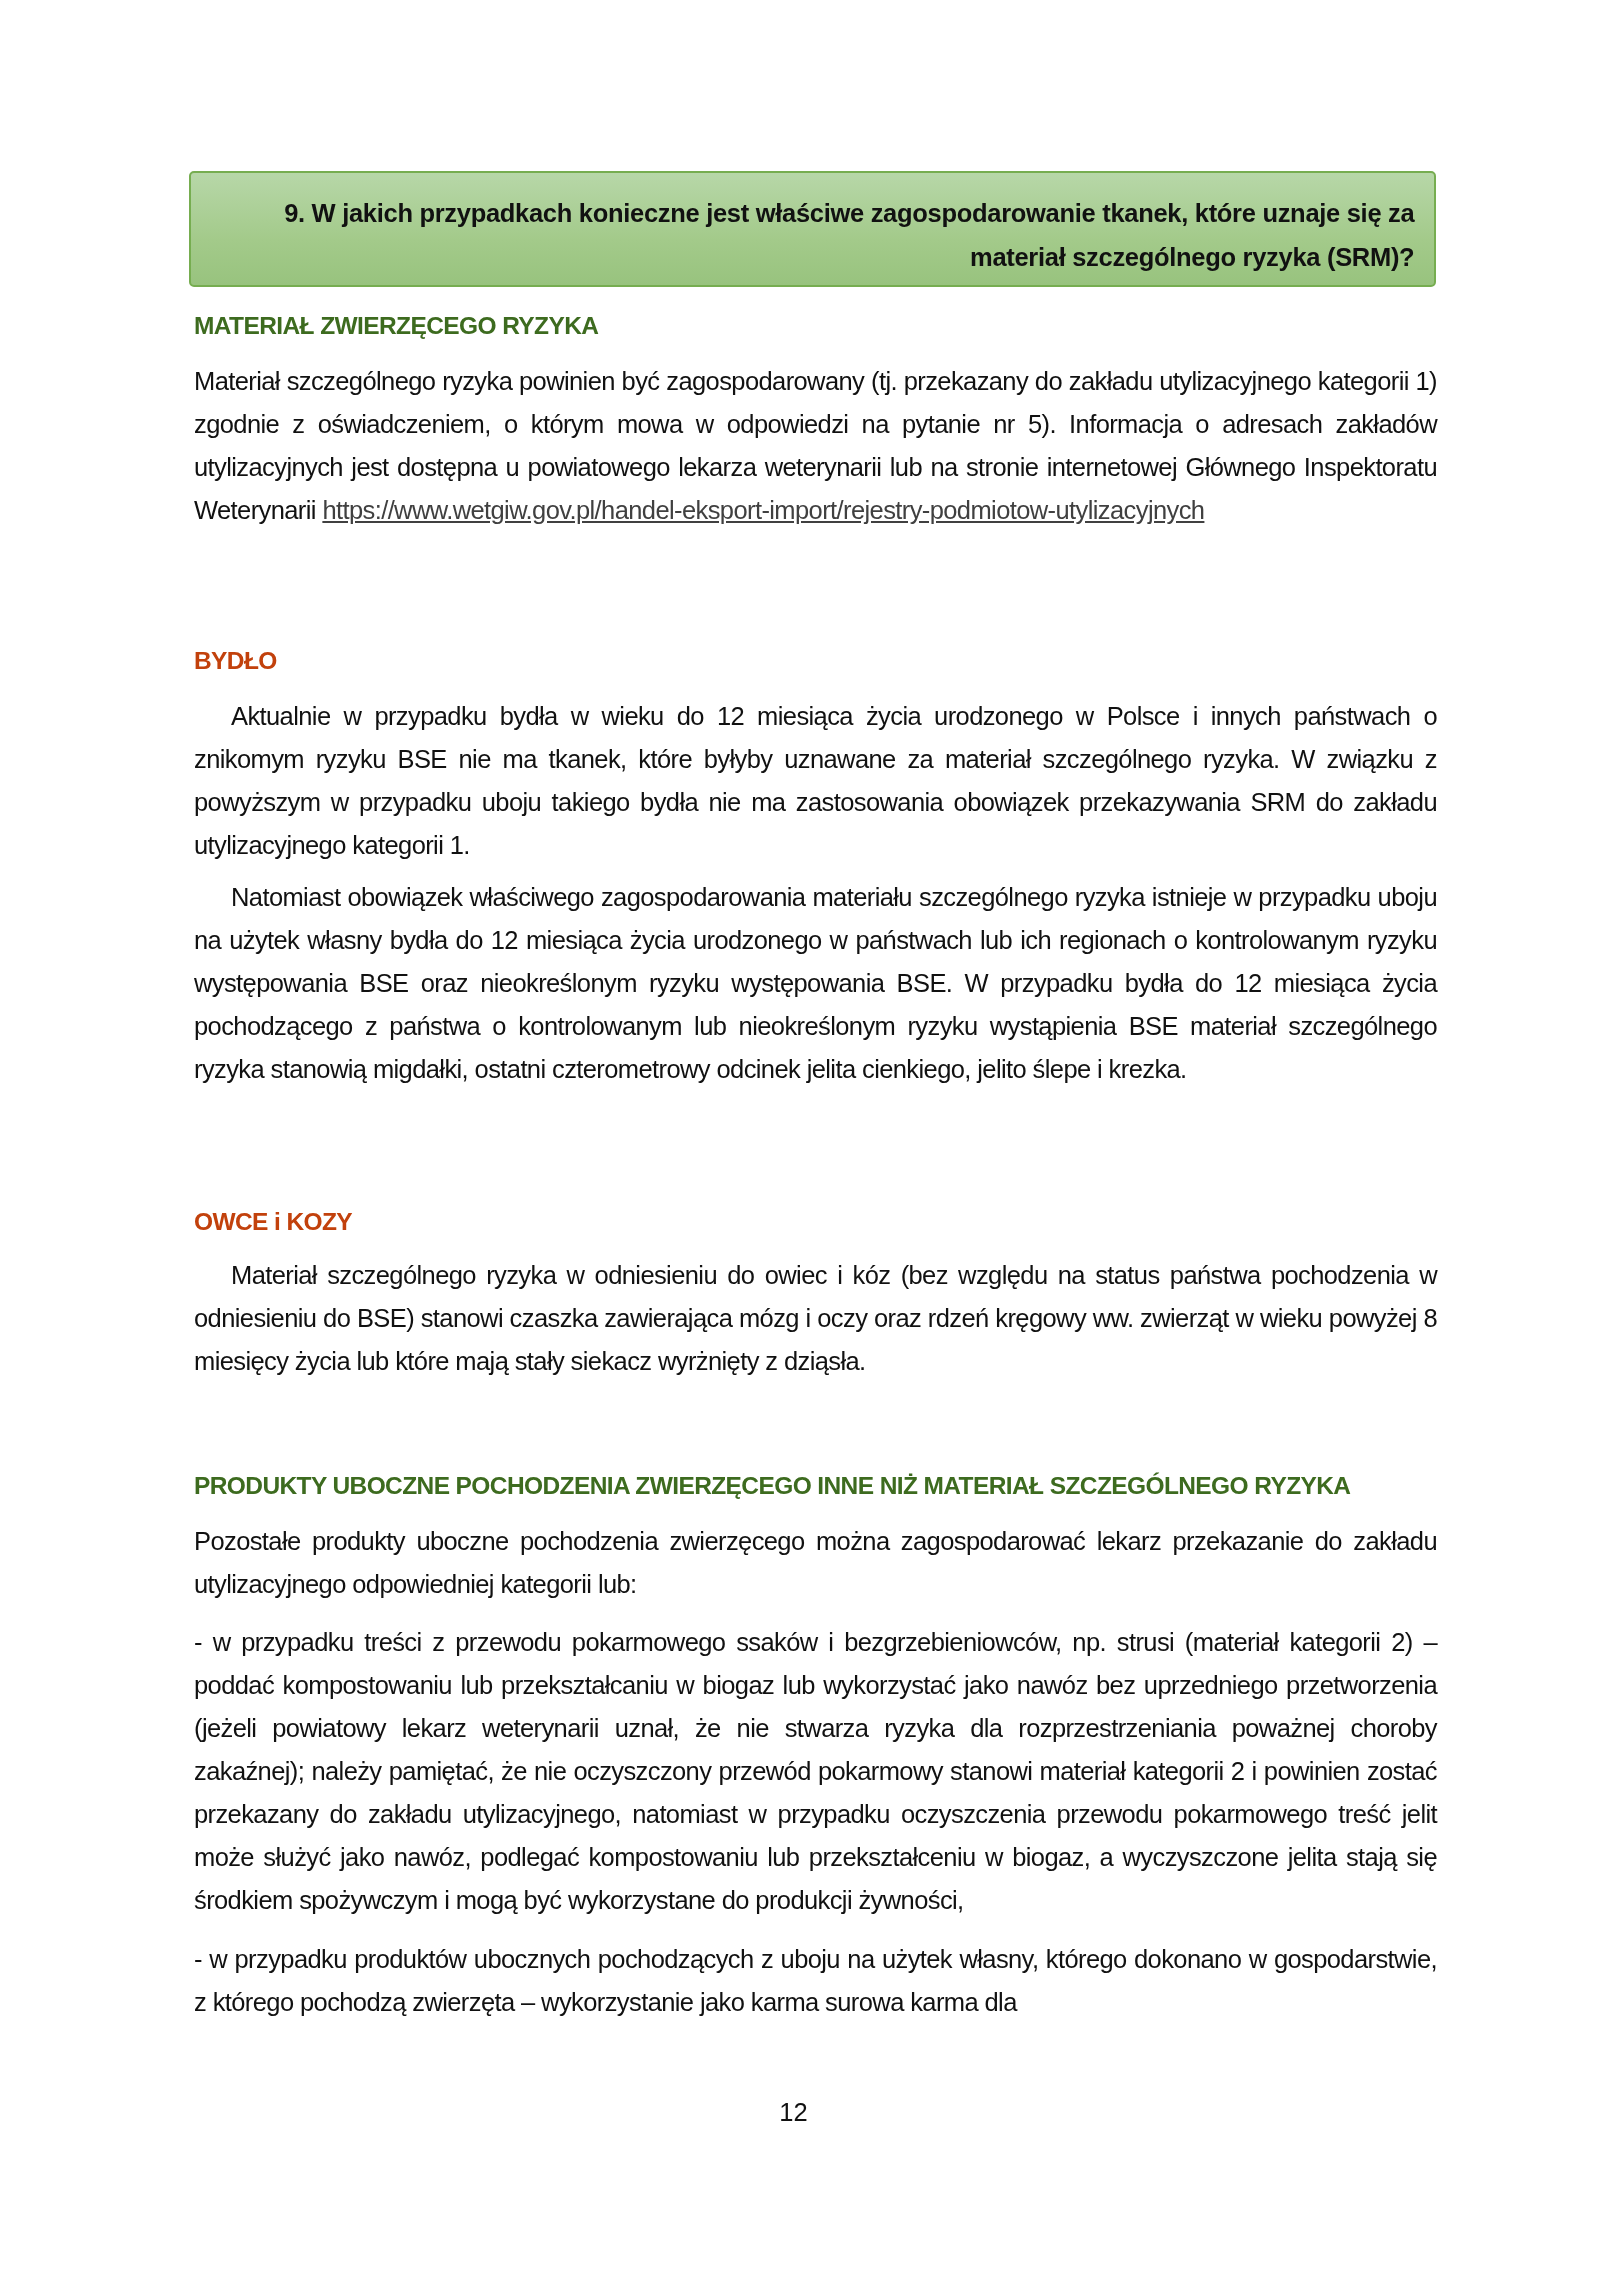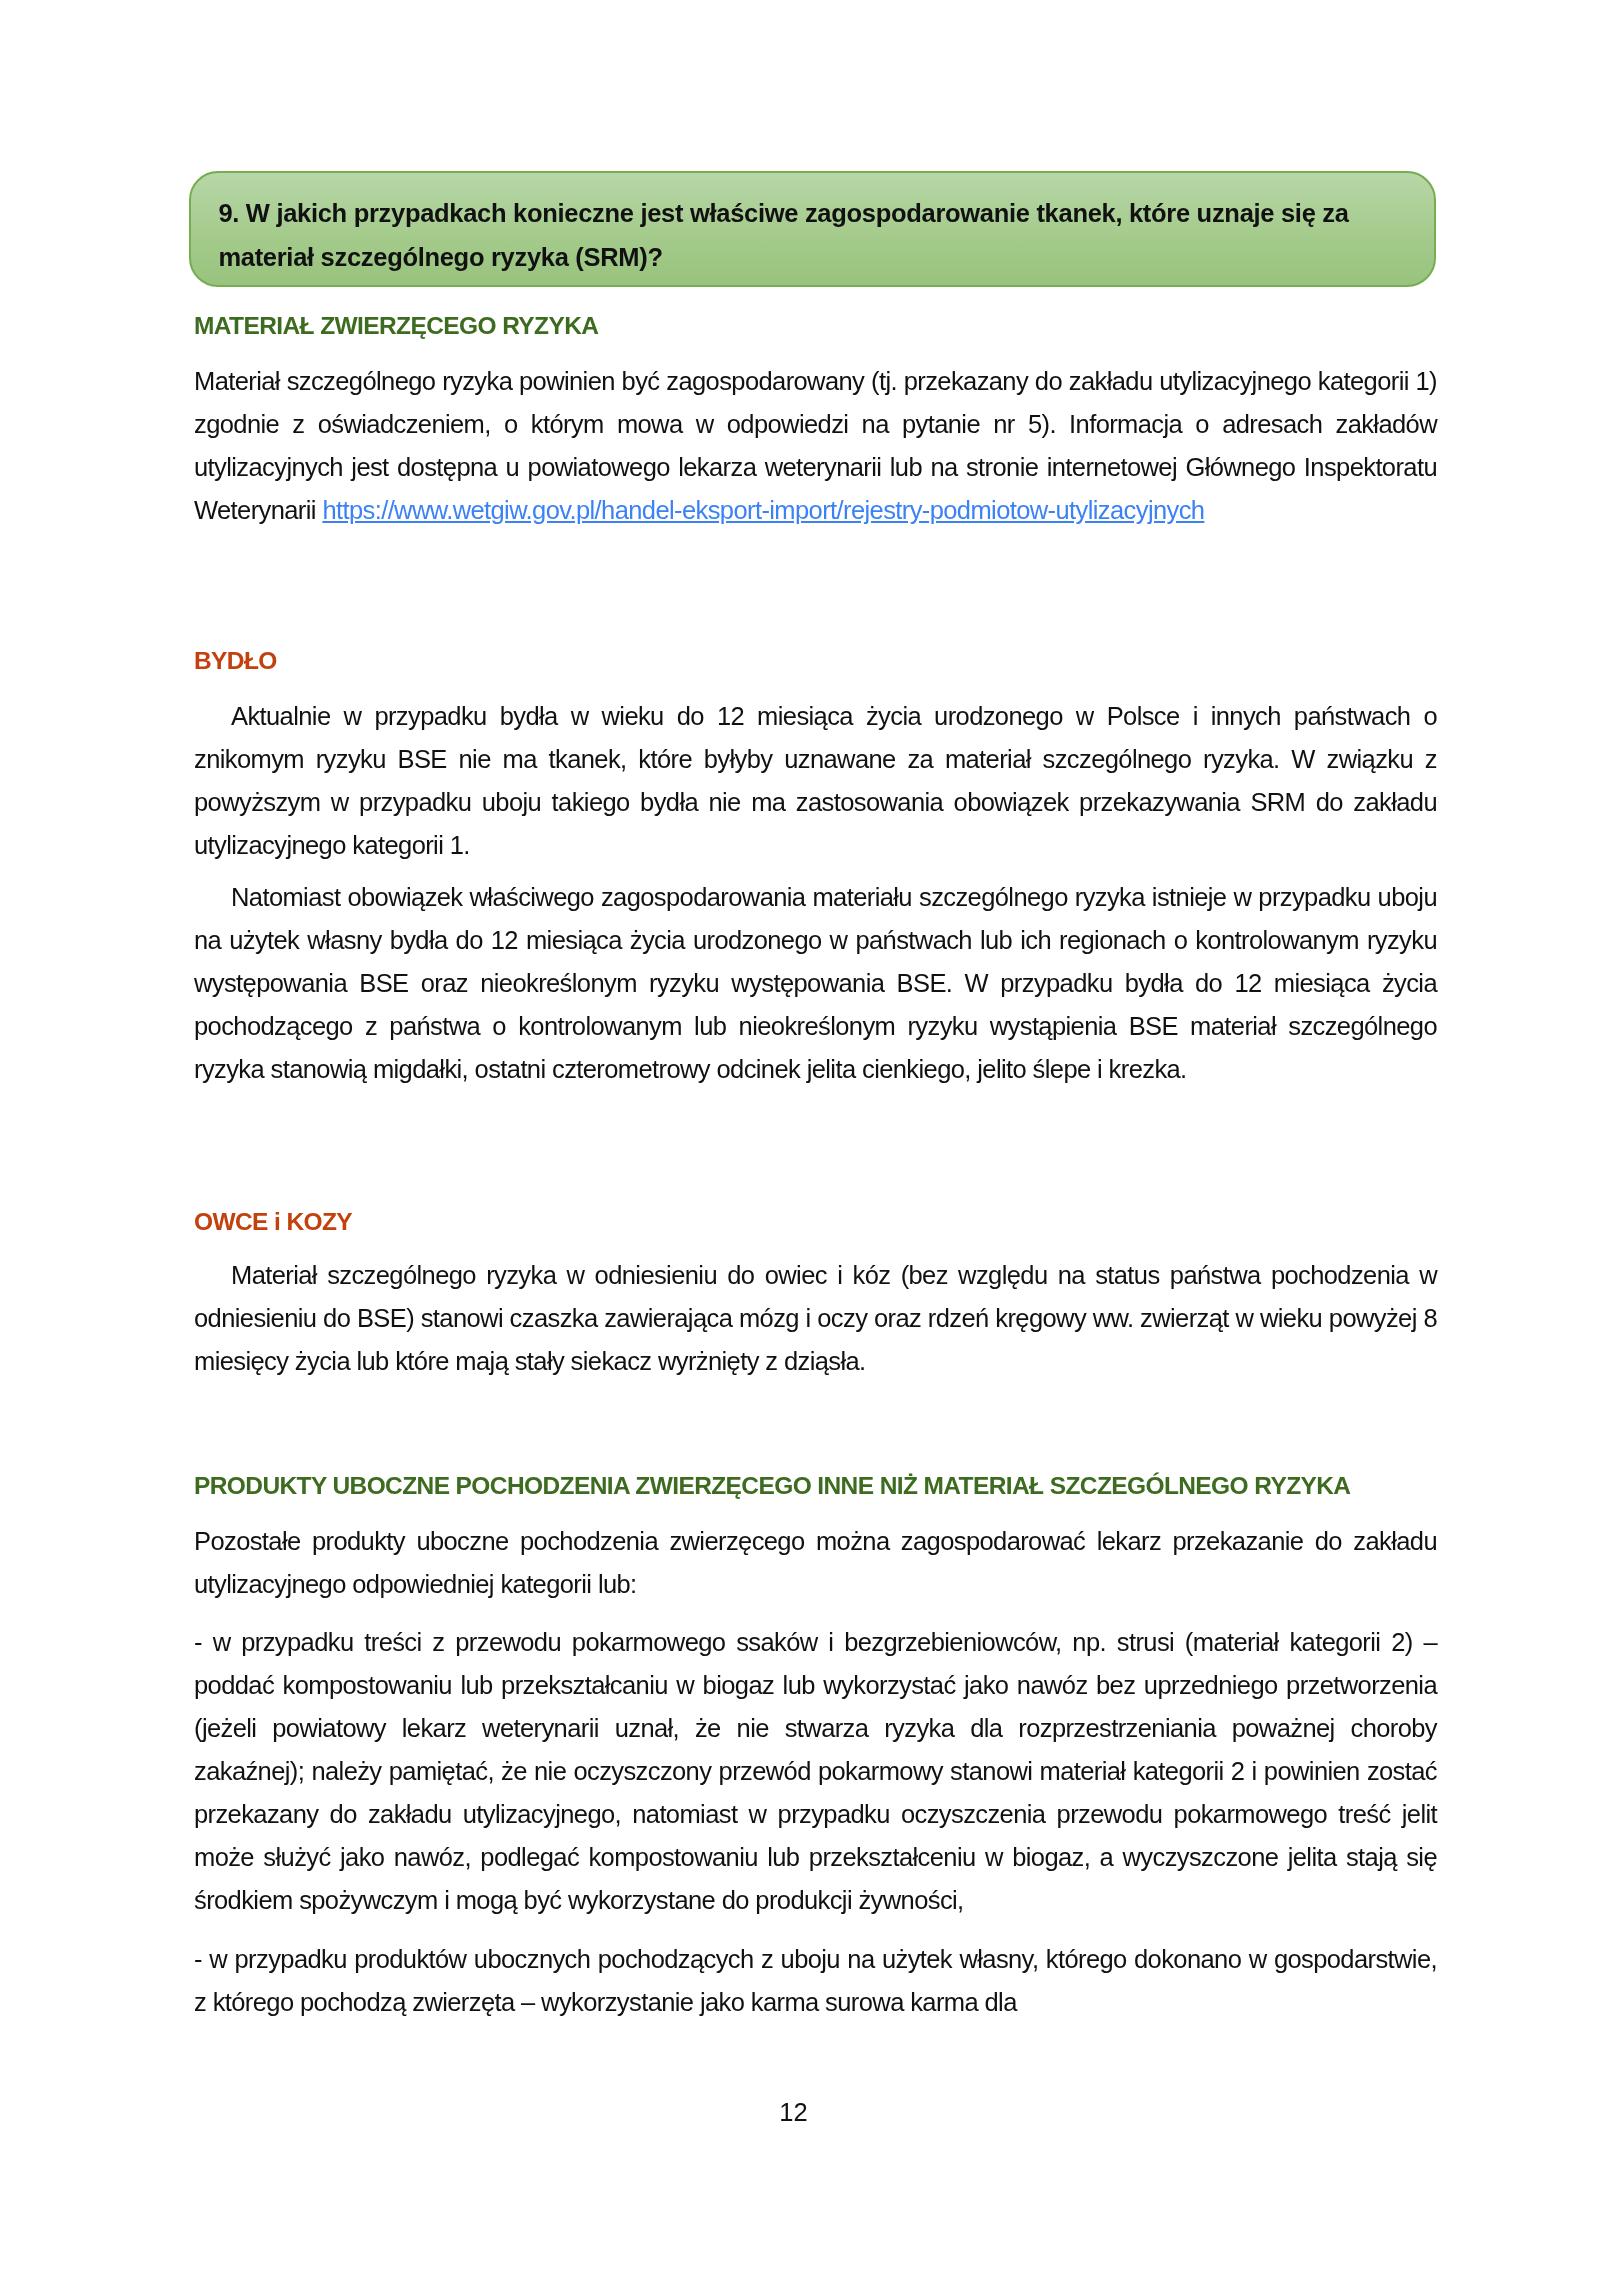--- a/index.html
+++ b/index.html
@@ -1,31 +1,32 @@
 <!DOCTYPE html>
 <html><head>
 <meta charset="utf-8">
 <style>
   html, body { margin: 0; padding: 0; background: #ffffff; }
   body { width: 1621px; height: 2293px; position: relative; overflow: hidden;
          font-family: "Liberation Sans", sans-serif; color: #000; }
   .page { position: absolute; left: 0; top: 0; width: 1621px; height: 2293px; }
   .qbox {
     position: absolute; left: 189px; top: 171px; width: 1247px; height: 116px;
-    box-sizing: border-box; border: 2px solid #76ad50; border-radius: 29px;
+    box-sizing: border-box; border: 2px solid #76ad50; border-radius: 5px;
     background: linear-gradient(to bottom, #b7d7a8 0%, #a3ca8a 60%, #98c37e 100%);
     padding: 17.6px 19.6px 0 27.4px;
+    text-align: right;
   }
   .qbox p { margin: 0; font-weight: bold; font-size: 25.5px; line-height: 44px; color: #111; letter-spacing: -0.3px; }
   .sec { position: absolute; left: 194px; width: 1243px; }
   .h-green { font-weight: bold; font-size: 24.5px; color: #3d6b1f; letter-spacing: -0.6px; margin: 0; }
   .h-black { font-weight: bold; font-size: 24.5px; color: #c2410c; letter-spacing: -0.6px; margin: 0; }
   .para { margin: 0; font-size: 25.5px; line-height: 43px; text-align: justify; letter-spacing: -0.6px; color: #111; }
   .indent { text-indent: 37px; }
-  a.link { color: #3b82f6; text-decoration: underline; }
+  a.link { color: #404040; text-decoration: underline; }
   .pagenum { position: absolute; left: 0; width: 1587px; top: 2098px; text-align: center; font-size: 25.5px; color: #111; }
 </style>
 </head>
 <body>
 
 <div class="page">
 
   <div class="qbox">
     <p>9. W jakich przypadkach konieczne jest właściwe zagospodarowanie tkanek, które uznaje się za materiał szczególnego ryzyka (SRM)?</p>
   </div>

